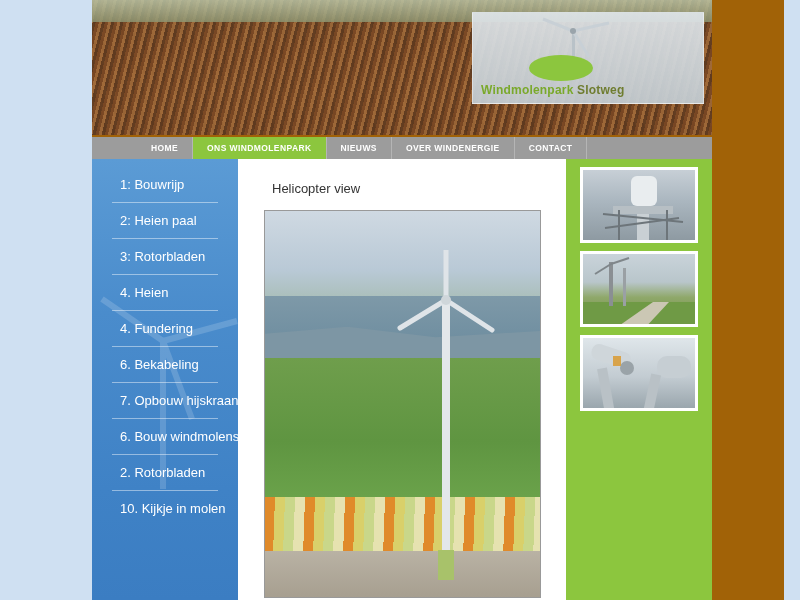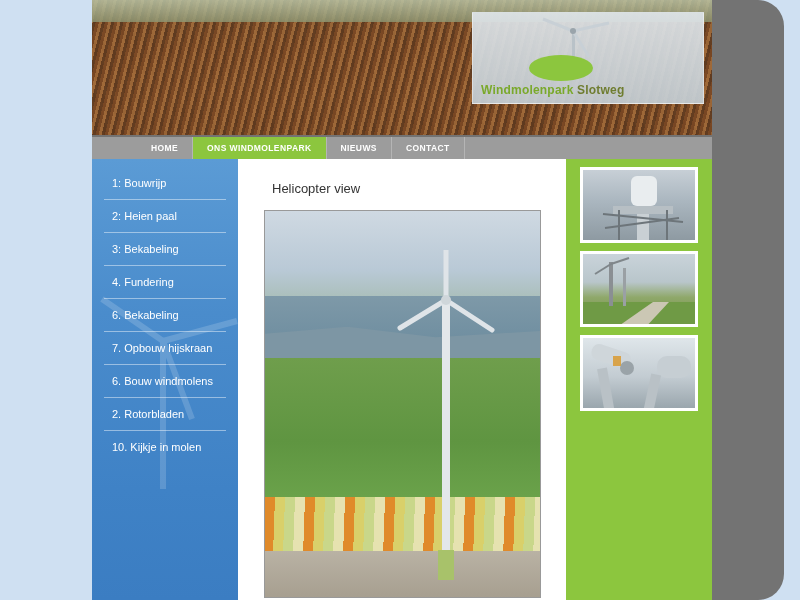--- a/index.html
+++ b/index.html
@@ -6,22 +6,21 @@
   html, body {
     margin: 0; padding: 0;
     width: 800px; height: 600px;
     background: #cfe0f2;
     font-family: "Liberation Sans", sans-serif;
     overflow: hidden;
   }
   #page {
     position: relative;
     width: 784px; height: 600px;
-    background: #737373;
-    border-radius: 26px;
+    background: #a16207;
   }
 
   
   .header {
     position: absolute;
     left: 92px; top: 0;
     width: 620px; height: 135px;
     overflow: hidden;
     background: #4a3b2a;
   }
@@ -100,23 +99,23 @@
     overflow: hidden;
   }
   .sidebar-watermark {
     position: absolute; left: -10px; top: 120px;
     width: 170px; height: 210px;
     opacity: .16;
   }
   .sb-list { position: relative; padding: 8px 0 0 0; }
   .sb-item {
     position: relative;
-    margin: 0 12px;
+    margin: 0 20px;
     padding: 10px 4px 10px 8px;
-    font-size: 11px;
+    font-size: 13px;
     color: #ffffff;
     border-bottom: 1px solid rgba(255,255,255,0.45);
     cursor: pointer;
     white-space: nowrap;
   }
   .sb-item:last-child { border-bottom: none; }
   .sb-item.active { color: #dff0a8; }
 
   .article {
     position: absolute;
@@ -228,39 +227,43 @@
     <div class="nav-item">
       <span>HOME</span>
     </div>
     <div class="nav-item active">
       <span>ONS WINDMOLENPARK</span>
     </div>
     <div class="nav-item">
       <span>NIEUWS</span>
     </div>
     <div class="nav-item">
+      <span>OVER WINDENERGIE</span>
+    </div>
+    <div class="nav-item">
       <span>CONTACT</span>
     </div>
   </div>
 
   <div class="content">
 
     <div class="sidebar">
       <svg class="sidebar-watermark" viewBox="0 0 170 210">
         <rect x="78" y="60" width="6" height="150" fill="#ffffff"></rect>
         <g stroke="#ffffff" stroke-width="6" fill="none">
           <line x1="81" y1="62" x2="20" y2="20"></line>
           <line x1="81" y1="62" x2="155" y2="42"></line>
           <line x1="81" y1="62" x2="110" y2="140"></line>
         </g>
       </svg>
       <div class="sb-list">
         <div class="sb-item"><span>1: Bouwrijp</span></div>
         <div class="sb-item"><span>2: Heien paal</span></div>
-        <div class="sb-item"><span>3: Bekabeling</span></div>
+        <div class="sb-item"><span>3: Rotorbladen</span></div>
+        <div class="sb-item"><span>4. Heien</span></div>
         <div class="sb-item"><span>4. Fundering</span></div>
         <div class="sb-item"><span>6. Bekabeling</span></div>
         <div class="sb-item"><span>7. Opbouw hijskraan</span></div>
         <div class="sb-item"><span>6. Bouw windmolens</span></div>
         <div class="sb-item"><span>2. Rotorbladen</span></div>
         <div class="sb-item"><span>10. Kijkje in molen</span></div>
       </div>
     </div>
 
     <div class="article">

